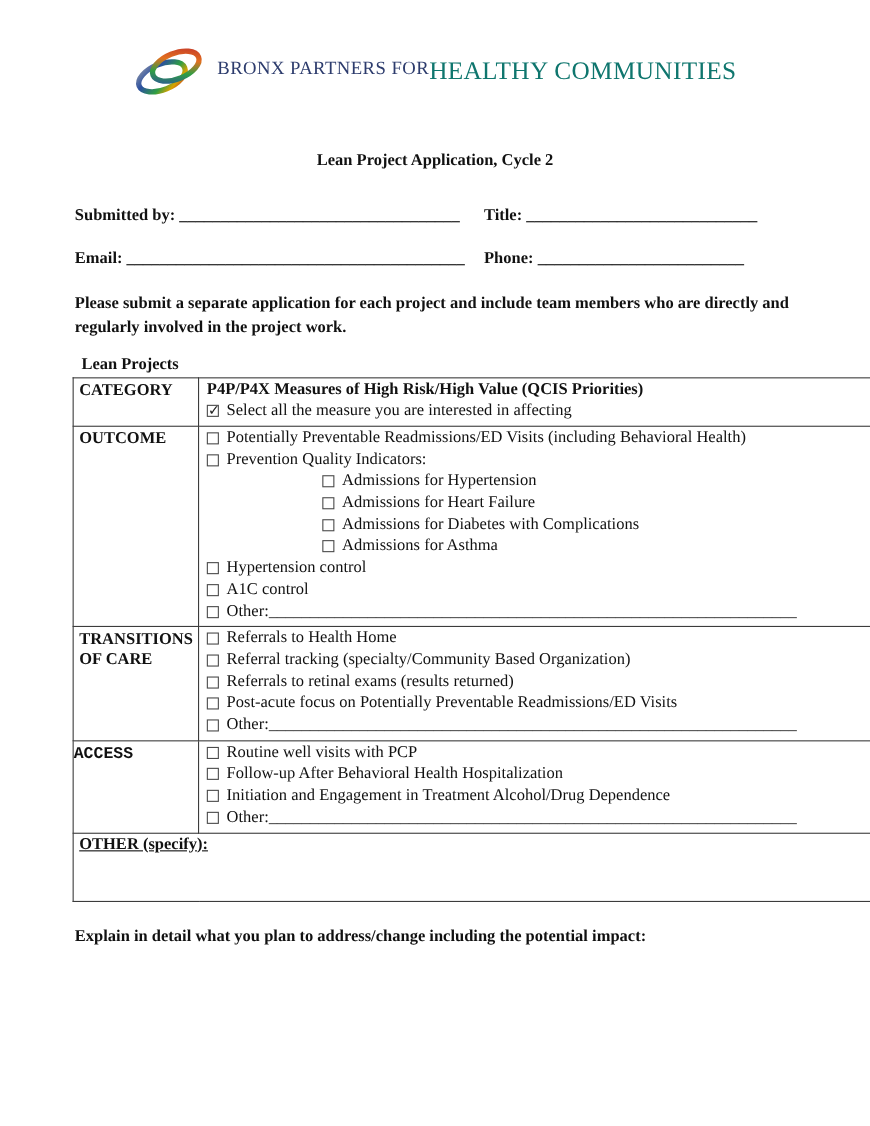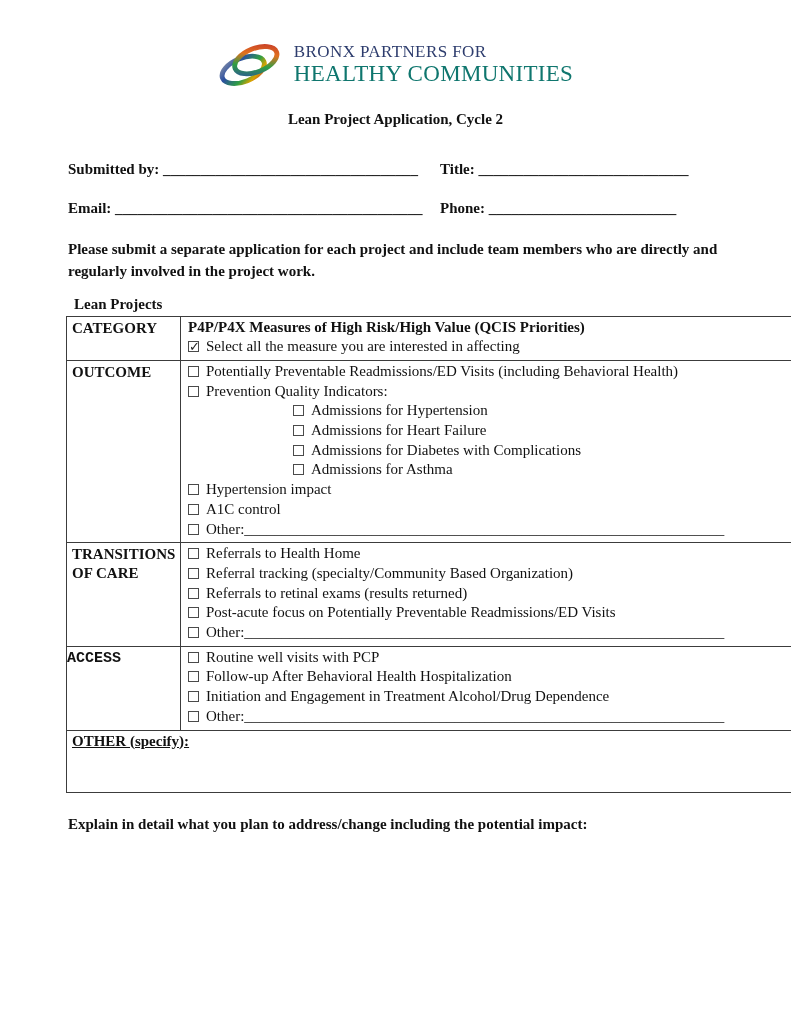--- a/index.html
+++ b/index.html
@@ -4,24 +4,24 @@
 <style>
   * { margin:0; padding:0; box-sizing:border-box; }
   html,body { background:#888; }
   .page {
     position:relative; width:791px; height:1024px; margin:0 auto;
     background:#ffffff; color:#111;
     font-family:"Liberation Serif", serif; font-size:15px; overflow:hidden;
   }
   
   .logo-row { display:flex; justify-content:center; align-items:center; gap:12px; padding-top:40px; }
-  .logo-text { display:flex; flex-direction:column; line-height:1.08; }
+  .logo-text { display:flex; flex-direction:row; line-height:1.08; }
   .logo-line1 { font-size:17px; letter-spacing:0.4px; color:#2d3c6d; }
   .logo-line2 { font-size:23px; letter-spacing:0.3px; color:#0f766e; }
-  .doc-title { text-align:center; font-weight:bold; font-size:15px; margin-top:21px; }
+  .doc-title { text-align:center; font-weight:bold; font-size:15px; margin-top:48px; }
   
   .fields { margin:33px 68px 0 68px; }
   .field-row { display:flex; white-space:nowrap; font-weight:bold; margin-bottom:20px; height:19px; }
   .field-left { width:372px; overflow:hidden; }
   .field-right { flex:1; overflow:hidden; }
   .underline-text { font-weight:bold; letter-spacing:0; }
   
   .instructions { margin:0 68px; font-weight:bold; line-height:1.45; width:660px; }
   .table-heading { margin:13px 68px 3px 74px; font-weight:bold; }
   
@@ -129,21 +129,21 @@
             <div class="item indent">
               <span class="cb"></span>
               <span class="item-text">Admissions for Diabetes with Complications</span>
             </div>
             <div class="item indent">
               <span class="cb"></span>
               <span class="item-text">Admissions for Asthma</span>
             </div>
             <div class="item">
               <span class="cb"></span>
-              <span class="item-text">Hypertension impact</span>
+              <span class="item-text">Hypertension control</span>
             </div>
             <div class="item">
               <span class="cb"></span>
               <span class="item-text">A1C control</span>
             </div>
             <div class="item">
               <span class="cb"></span>
               <span class="item-text">Other:</span>
               <span class="line-text">________________________________________________________________</span>
             </div>

